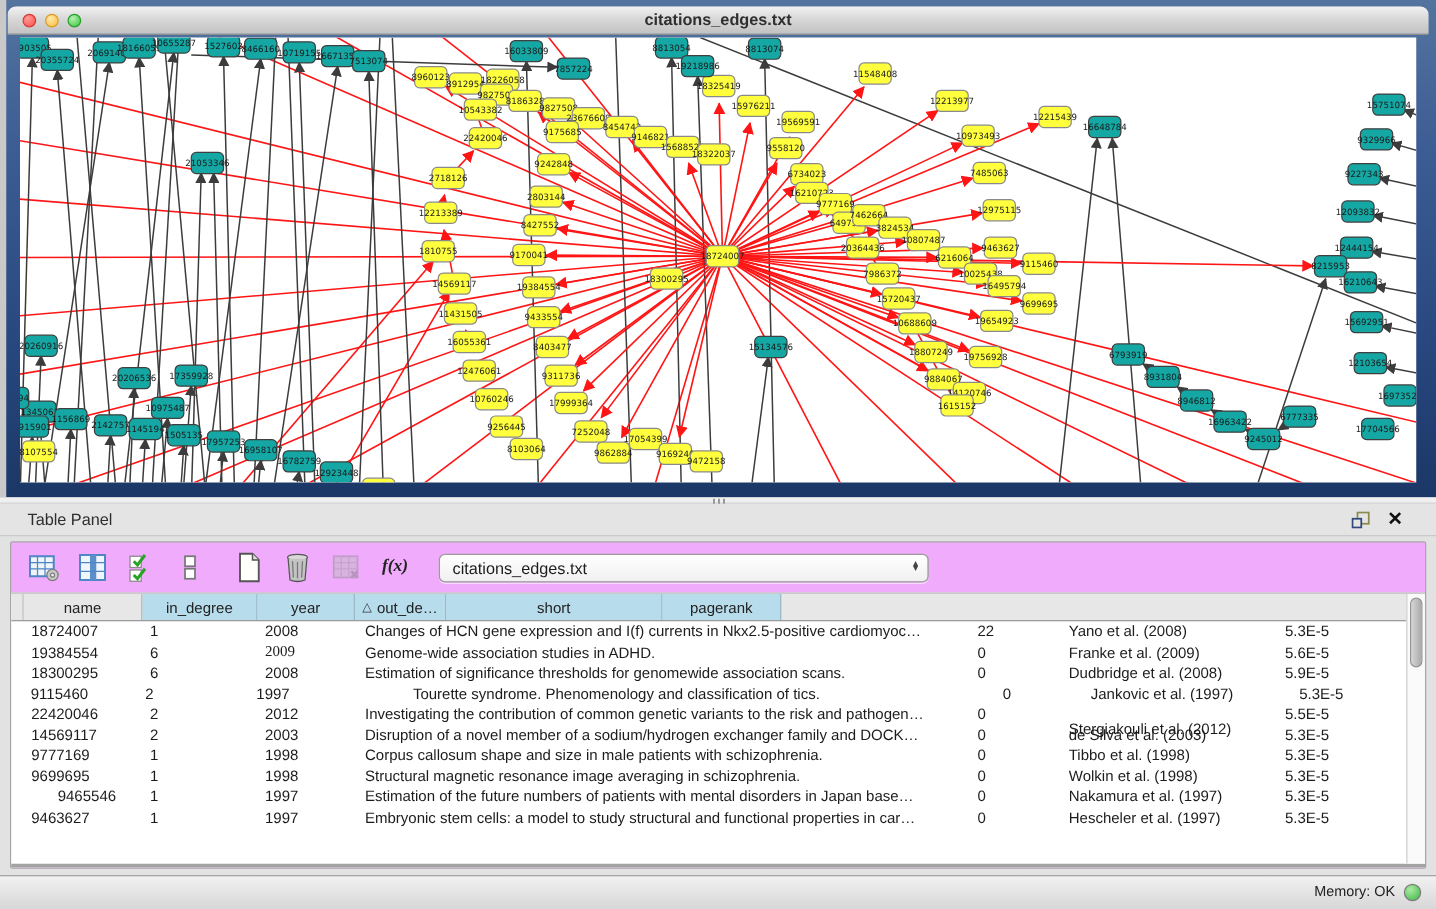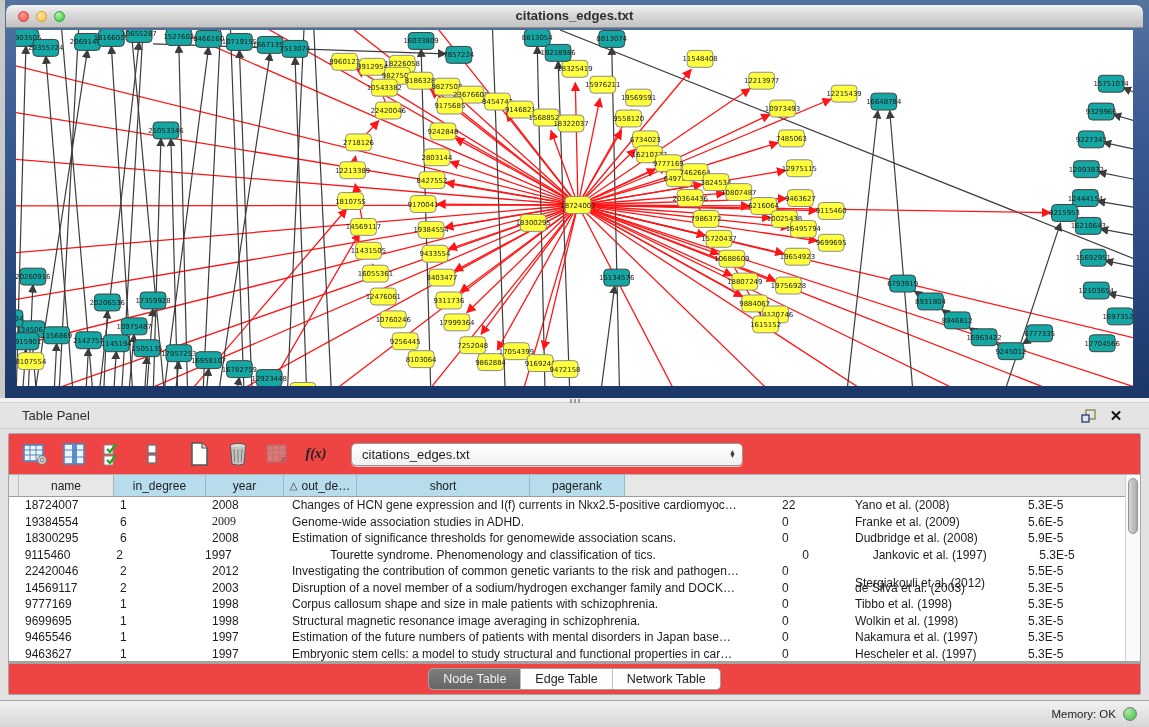--- a/index.html
+++ b/index.html
@@ -27,21 +27,21 @@
   .table-section { position:absolute; left:0; top:398px; width:1149px; height:302px; background:#e2e2e2; }
   .split-divider { height:5px; background:#f0f0f0; position:relative; border-bottom:1px solid #d2d2d2; }
   .split-grip { position:absolute; left:570px; top:1px; width:12px; height:4px;
     background:repeating-linear-gradient(90deg,#9a9a9a 0 2px, transparent 2px 4px); }
   .panel-header { height:26px; background:#e4e4e4; border-bottom:1px solid #cacaca; display:flex; align-items:center; padding:0 22px; }
   .panel-title { font-size:13px; color:#2e2e2e; }
   .panel-header .spacer { flex:1; }
   .panel-hbtn { width:22px; height:18px; display:flex; align-items:center; justify-content:center; margin-left:6px; cursor:default; }
   .close-x { font-size:15px; font-weight:bold; color:#111; line-height:1; }
 
-  .content-frame { margin:4px 8px 0 8px; height:262px; border:1px solid #a6a6a6; border-radius:2px; background:#ef4444; display:flex; flex-direction:column; }
+  .content-frame { margin:4px 8px 0 8px; height:262px; border:1px solid #a6a6a6; border-radius:2px; background:#f0abfc; display:flex; flex-direction:column; }
   .tp-toolbar { height:40px; display:flex; align-items:center; padding:0 12px; gap:11px; }
   .tb-icon { width:28px; height:28px; display:flex; align-items:center; justify-content:center; }
   .fx-label { font-size:14px; font-style:italic; font-weight:bold; color:#222; font-family:"Liberation Serif", serif; }
   .combo { margin-left:10px; width:392px; height:23px; border:1px solid #9b9b9b; border-radius:5px;
     background:linear-gradient(180deg,#ffffff,#f0f0f0); display:flex; align-items:center; padding:0 6px 0 10px;
     font-size:13px; color:#1d1d1d; box-shadow:0 1px 0 rgba(255,255,255,.7); }
   .combo .cval { flex:1; overflow:hidden; white-space:nowrap; }
   .stepper { display:flex; flex-direction:column; align-items:center; line-height:4px; }
   .stepper span { font-size:7px; color:#444; }
 
@@ -933,21 +933,21 @@
               <div class="td" style="width: 95px;">9699695</div>
               <div class="td" style="width: 92px;">1</div>
               <div class="td" style="width: 78px;">1998</div>
               <div class="td title-cell" style="width: 492px;">Structural magnetic resonance image averaging in schizophrenia.</div>
               <div class="td" style="width: 73px;">0</div>
               <div class="td" style="width: 173px;">Wolkin et al. (1998)</div>
               <div class="td" style="width: 95px;">5.3E-5</div>
             </div>
             <div class="tr">
               <div style="width: 10px; height: 100%;"></div>
-              <div class="td" style="width: 95px;">9465546</div>
+              <div class="td" style="width: 95px; text-align: center;">9465546</div>
               <div class="td" style="width: 92px;">1</div>
               <div class="td" style="width: 78px;">1997</div>
               <div class="td title-cell" style="width: 492px;">Estimation of the future numbers of patients with mental disorders in Japan base…</div>
               <div class="td" style="width: 73px;">0</div>
               <div class="td" style="width: 173px;">Nakamura et al. (1997)</div>
               <div class="td" style="width: 95px;">5.3E-5</div>
             </div>
             <div class="tr">
               <div style="width: 10px; height: 100%;"></div>
               <div class="td" style="width: 95px;">9463627</div>
@@ -958,26 +958,19 @@
               <div class="td" style="width: 173px;">Hescheler et al. (1997)</div>
               <div class="td" style="width: 95px;">5.3E-5</div>
             </div>
           </div>
       </div>
       <div class="vscroll">
           <div class="vthumb"></div>
         </div>
     </div>
 
-    <div class="tab-strip">
-      <div class="seg" id="seg">
-          <button class="sel">Node Table</button>
-          <button class="">Edge Table</button>
-          <button class="">Network Table</button>
-        </div>
-    </div>
   </div>
 </div>
 
 <div class="status-bar">
   <span class="mem-label">Memory: OK</span>
   <span class="mem-dot" style="background: radial-gradient(circle at 35% 30%, rgb(170, 234, 165), rgb(60, 184, 67));"></span>
 </div>
 
 </body></html>

